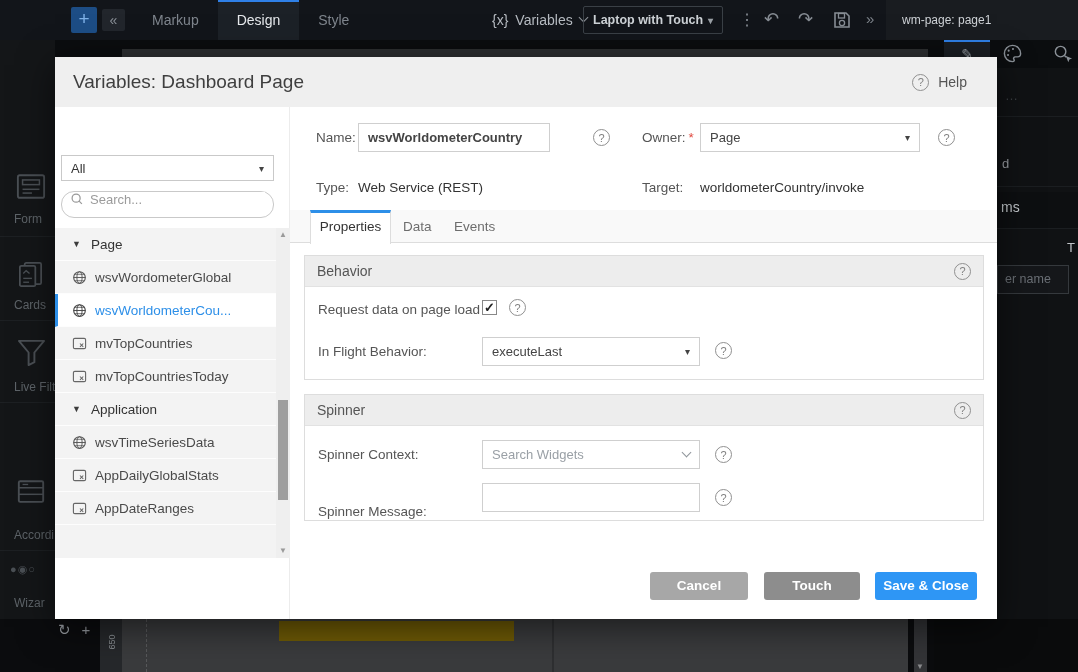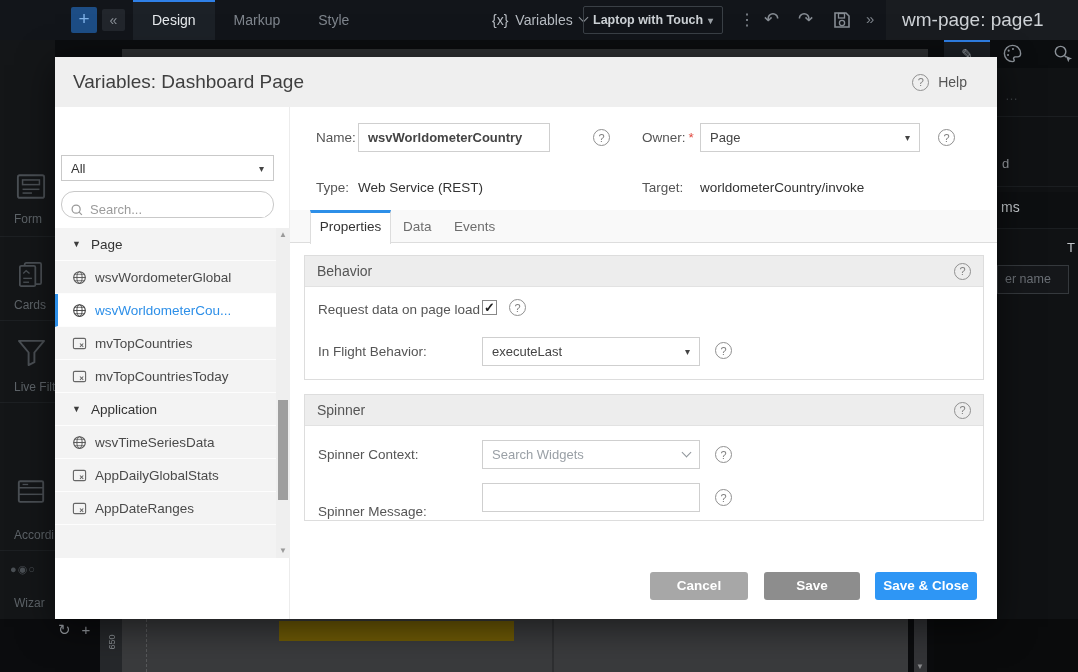--- a/index.html
+++ b/index.html
@@ -17,21 +17,21 @@
   .tb-tab.active { background:#1c2127; color:#e6e9ec; box-shadow:inset 0 2px 0 #2f80e7; }
   .vars { position:absolute; left:492px; top:0; height:40px; display:flex; align-items:center; gap:7px;
           color:#b6bbc1; font-size:14px; }
   .chev { width:7px; height:7px; border-right:1.5px solid #8f959b; border-bottom:1.5px solid #8f959b;
           transform:rotate(45deg); margin-top:-5px; }
   .device-select { position:absolute; left:583px; top:6px; width:140px; height:28px; border:1px solid #3a4046;
           border-radius:2px; display:flex; align-items:center; padding:0 9px; font-size:12.5px; color:#ccd1d5; font-weight:bold; }
   .device-select .caret { margin-left:auto; color:#9aa0a6; font-size:10px; }
   .tb-glyph { position:absolute; color:#878d94; }
   .page-seg { position:absolute; left:886px; top:0; width:192px; height:40px; background:#191c20; display:flex;
-          align-items:center; padding-left:16px; font-size:19px; color:#ced2d6;text-align:center; }
+          align-items:center; padding-left:16px; font-size:12px; color:#ced2d6;text-align:center; }
 
   
   .substrip { position:absolute; left:0; top:40px; width:1078px; height:28px; background:#0b0d0f; z-index:1; }
   .canvas-sliver { position:absolute; left:122px; top:9px; width:806px; height:19px; background:#2d2f31; }
   .pencil-tab { position:absolute; left:944px; top:0; width:46px; height:28px; background:#1a1e23;
           box-shadow:inset 0 2px 0 #2f80e7; color:#9aa0a6; text-align:center; line-height:28px; font-size:14px; }
   .palette-btn { position:absolute; left:1002px; top:3px; }
   .inspect-btn { position:absolute; left:1052px; top:3px; }
 
   
@@ -72,21 +72,21 @@
        display:flex; align-items:center; justify-content:center; flex:none; }
 
   .modal-body { position:absolute; left:0; top:50px; right:0; bottom:0; display:flex; }
   .msidebar { width:235px; position:relative; background:#fff; border-right:1px solid #ececec; flex:none; }
   .new-var-btn { position:absolute; left:6px; top:10px; width:213px; height:27px; background:#2d9cf4; color:#fff;
        font-size:13px; font-weight:bold; text-align:center; line-height:27px; border-radius:3px; cursor:pointer; }
   .filter-select { position:absolute; left:6px; top:48px; width:213px; height:26px; border:1px solid #c9c9c9;
        background:#fff; font-size:13px; color:#333; display:flex; align-items:center; padding:0 9px; }
   .filter-select .caret { margin-left:auto; font-size:10px; color:#444; }
   .search-box { position:absolute; left:6px; top:84px; width:213px; height:27px; border:1px solid #c9c9c9;
-       border-radius:13px; display:flex; align-items:flex-end; padding:0 8px; gap:6px; background:#fff; }
+       border-radius:13px; display:flex; align-items:flex-start; padding:0 8px; gap:6px; background:#fff; }
   .search-box input { border:none; outline:none; flex:1; font-size:13px; color:#555; font-family:inherit; min-width:0; }
   .search-box input::placeholder { color:#9b9b9b; }
 
   .var-list { position:absolute; left:0; top:121px; width:235px; height:330px; background:#f3f3f3; overflow:hidden; }
   .vrow { position:relative; height:33px; display:flex; align-items:center; padding-left:17px; gap:8px;
        font-size:13.5px; color:#4a4a4a; background:#f3f3f3; border-bottom:1px solid #fdfdfd; cursor:pointer; }
   .vrow .garrow { font-size:9px; color:#3c3c3c; width:11px; }
   .vrow.group { color:#333; }
   .vrow.selected { background:#fff; color:#2d8fe8; border-left:3px solid #2d8fe8; padding-left:14px; }
   .vrow .vicon { flex:none; display:flex; }
@@ -124,22 +124,22 @@
   .btn { position:absolute; top:465px; height:28px; border-radius:3px; color:#fff; font-size:13.5px; font-weight:bold;
        text-align:center; line-height:28px; cursor:pointer; }
 </style>
 </head>
 <body>
 
 <div class="topbar">
   <div class="plus-btn">+</div>
   <div class="collapse-btn">«</div>
   <div class="tb-tabs">
+    <div class="tb-tab">Markup</div>
     <div class="tb-tab active">Design</div>
-    <div class="tb-tab">Markup</div>
     <div class="tb-tab">Style</div>
   </div>
   <div class="vars">
     <span>{x}</span>
     <span>Variables</span>
     <span class="chev"></span>
   </div>
   <div class="device-select">
     <span>Laptop with Touch</span>
     <span class="caret">▾</span>
@@ -429,17 +429,17 @@
             <span class="chev"></span>
           </div>
           <div class="q" style="position:absolute;left:410px;top:20px;">?</div>
           <div class="f-label" style="left:13px;top:64px;margin-top:14px;">Spinner Message:</div>
           <input class="t-input" style="left: 177px; top: 57px; width: 218px;" value="">
           <div class="q" style="position:absolute;left:410px;top:63px;">?</div>
         </div>
       </div>
 
       <div class="btn" style="left:360px;width:98px;background:#a7a7a7;">Cancel</div>
-      <div class="btn" style="left:474px;width:96px;background:#8d8d8d;">Save</div>
+      <div class="btn" style="left:474px;width:96px;background:#8d8d8d;">Touch</div>
       <div class="btn" style="left:585px;width:102px;background:#2e96f5;">Save &amp; Close</div>
     </div>
   </div>
 </div>
 
 </body></html>

